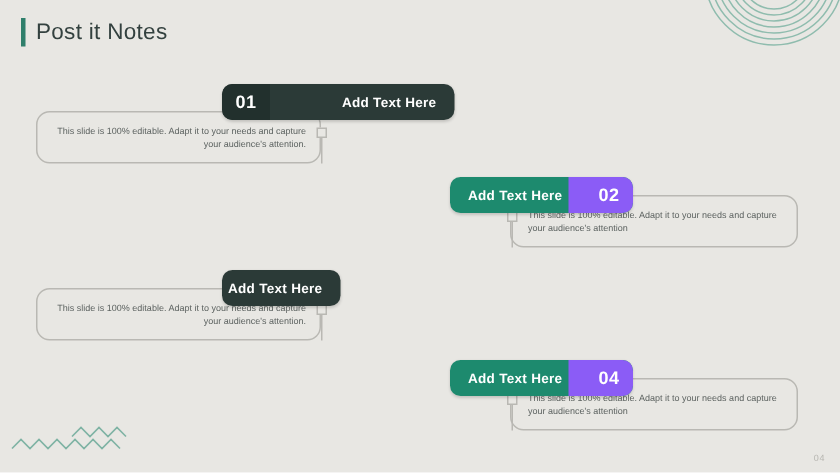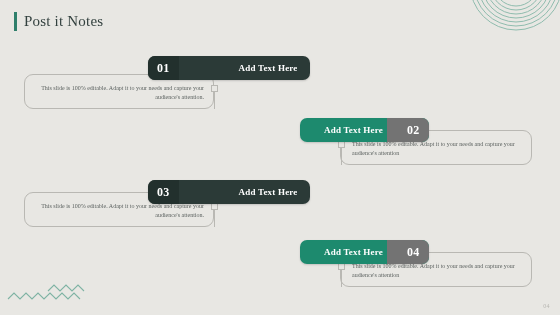--- a/index.html
+++ b/index.html
@@ -6,21 +6,21 @@
     margin: 0;
     padding: 0;
     background: #ffffff;
   }
   .slide {
     position: relative;
     width: 560px;
     height: 315px;
     background: #e8e7e3;
     overflow: hidden;
-    font-family: Liberation Serif, serif;
+    font-family: Liberation Sans, sans-serif;
   }
 
   
   .title-wrap {
     position: absolute;
     left: 14px;
     top: 12px;
     display: flex;
     align-items: center;
     gap: 7px;
@@ -113,26 +113,25 @@
   .badge .lbl {
     display: flex;
     align-items: center;
     justify-content: center;
     font-size: 9px;
     font-weight: bold;
     color: #ffffff;
     padding: 0 12px 0 4px;
     letter-spacing: .2px;
     white-space: nowrap;
-    margin-left: 12px;
   }
   .badge.dark { background: #2b3a37; gap: 44px; }
   .badge.dark .num { background: #22302d; }
   .badge.green { background: #1d8a6e; }
-  .badge.green .num { background: #737373; padding-left: 20px; }
+  .badge.green .num { background: #8b5cf6; padding-left: 20px; }
   .badge.green .lbl { padding: 0 4px 0 12px; }
 
   
   .connector {
     position: absolute;
     width: 1px;
     background: #b9b8b3;
   }
   .checkbox {
     position: absolute;
@@ -193,21 +192,20 @@
       <span class="num">02</span>
     </div>
   </div>
 
   <div class="item">
     <div class="note-box" style="left:24px; top:192px; width:190px; height:35px;"></div>
     <div class="note-text right-align" style="left:32px; top:202px;">This slide is 100% editable. Adapt it to your needs and capture your audience's attention.</div>
     <div class="connector" style="left:214px; top:207px; height:20px;"></div>
     <div class="checkbox" style="left:211px; top:203px;"></div>
     <div class="badge dark" style="left:148px; top:180px;">
-      <span class="num">03</span>
       <span class="lbl">Add Text Here</span>
     </div>
   </div>
 
   <div class="item">
     <div class="note-box" style="left:340px; top:252px; width:192px; height:35px;"></div>
     <div class="note-text left-align" style="left:352px; top:262px;">This slide is 100% editable. Adapt it to your needs and capture your audience's attention</div>
     <div class="connector" style="left:341px; top:267px; height:20px;"></div>
     <div class="checkbox" style="left:338px; top:263px;"></div>
     <div class="badge green" style="left:300px; top:240px;">

